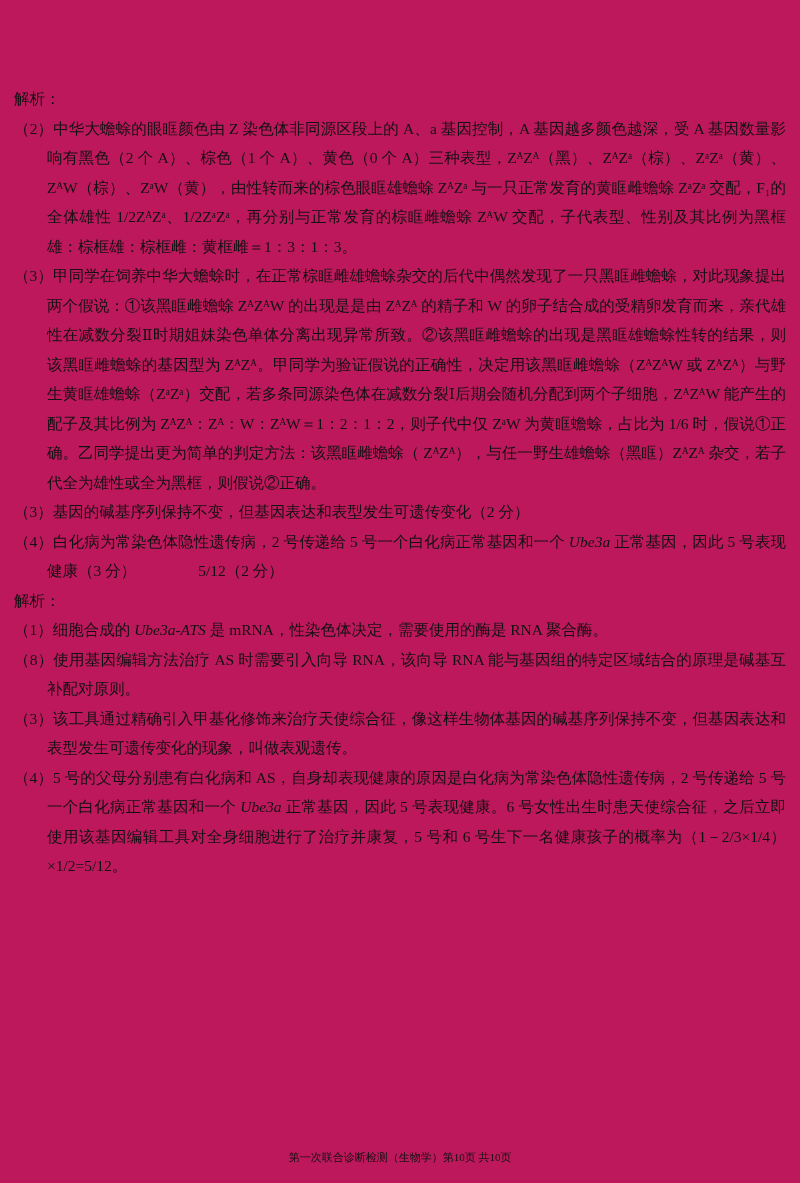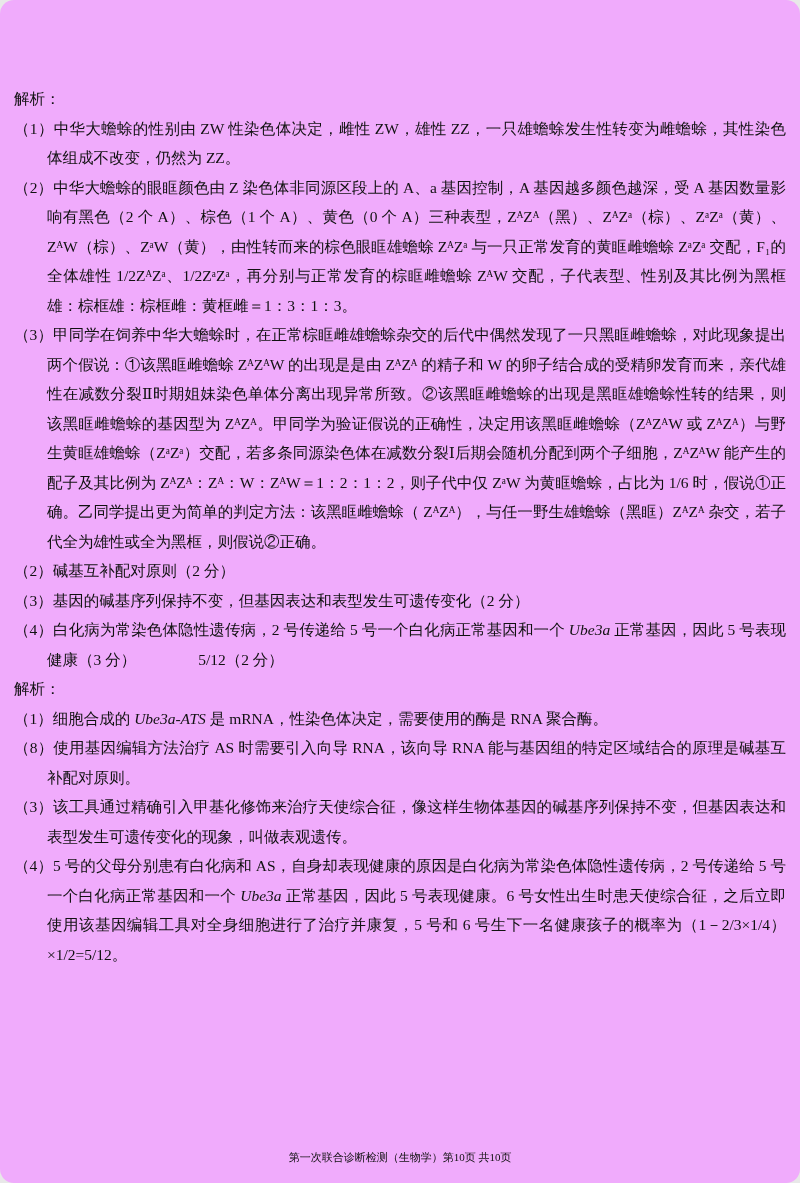--- a/index.html
+++ b/index.html
@@ -5,25 +5,24 @@
   html, body {
     margin: 0;
     padding: 0;
     background: #e8e8e8;
   }
   .page {
     position: relative;
     width: 800px;
     height: 1183px;
     margin: 0 auto;
-    background: #f0abfc;
+    background: #be185d;
     font-family: "Liberation Serif", "DejaVu Serif", serif;
     color: #111111;
     overflow: hidden;
-    border-radius: 14px;
   }
   .content {
     position: absolute;
     top: 84px;
     left: 14px;
     right: 14px;
     font-size: 15.5px;
     line-height: 29.5px;
     text-align: justify;
   }
@@ -54,29 +53,27 @@
   }
 </style>
 </head>
 <body>
 
 <div class="page">
   <div class="content">
 
     <p class="heading">解析：</p>
 
-    <p class="item">（1）中华大蟾蜍的性别由 ZW 性染色体决定，雌性 ZW，雄性 ZZ，一只雄蟾蜍发生性转变为雌蟾蜍，其性染色体组成不改变，仍然为 ZZ。</p>
 
     <p class="item">（2）中华大蟾蜍的眼眶颜色由 Z 染色体非同源区段上的 A、a 基因控制，A 基因越多颜色越深，受 A 基因数量影响有黑色（2 个 A）、棕色（1 个 A）、黄色（0 个 A）三种表型，ZᴬZᴬ（黑）、ZᴬZᵃ（棕）、ZᵃZᵃ（黄）、ZᴬW（棕）、ZᵃW（黄），由性转而来的棕色眼眶雄蟾蜍 ZᴬZᵃ 与一只正常发育的黄眶雌蟾蜍 ZᵃZᵃ 交配，F₁的全体雄性 1/2ZᴬZᵃ、1/2ZᵃZᵃ，再分别与正常发育的棕眶雌蟾蜍 ZᴬW 交配，子代表型、性别及其比例为黑框雄：棕框雄：棕框雌：黄框雌＝1：3：1：3。</p>
 
     <p class="item">（3）甲同学在饲养中华大蟾蜍时，在正常棕眶雌雄蟾蜍杂交的后代中偶然发现了一只黑眶雌蟾蜍，对此现象提出两个假说：①该黑眶雌蟾蜍 ZᴬZᴬW 的出现是是由 ZᴬZᴬ 的精子和 W 的卵子结合成的受精卵发育而来，亲代雄性在减数分裂Ⅱ时期姐妹染色单体分离出现异常所致。②该黑眶雌蟾蜍的出现是黑眶雄蟾蜍性转的结果，则该黑眶雌蟾蜍的基因型为 ZᴬZᴬ。甲同学为验证假说的正确性，决定用该黑眶雌蟾蜍（ZᴬZᴬW 或 ZᴬZᴬ）与野生黄眶雄蟾蜍（ZᵃZᵃ）交配，若多条同源染色体在减数分裂Ⅰ后期会随机分配到两个子细胞，ZᴬZᴬW 能产生的配子及其比例为 ZᴬZᴬ：Zᴬ：W：ZᴬW＝1：2：1：2，则子代中仅 ZᵃW 为黄眶蟾蜍，占比为 1/6 时，假说①正确。乙同学提出更为简单的判定方法：该黑眶雌蟾蜍（ ZᴬZᴬ），与任一野生雄蟾蜍（黑眶）ZᴬZᴬ 杂交，若子代全为雄性或全为黑框，则假说②正确。</p>
 
 
 
-    <p class="item">（2）碱基互补配对原则（2 分）</p>
 
     <p class="item">（3）基因的碱基序列保持不变，但基因表达和表型发生可遗传变化（2 分）</p>
 
     <p class="item"><span>（4）白化病为常染色体隐性遗传病，2 号传递给 5 号一个白化病正常基因和一个 </span><em>Ube3a</em><span> 正常基因，因此 5 号表现健康（3 分）　　　　5/12（2 分）</span></p>
 
     <p class="heading">解析：</p>
 
     <p class="item"><span>（1）细胞合成的 </span><em>Ube3a-ATS</em><span> 是 mRNA，性染色体决定，需要使用的酶是 RNA 聚合酶。</span></p>
 
     <p class="item">（8）使用基因编辑方法治疗 AS 时需要引入向导 RNA，该向导 RNA 能与基因组的特定区域结合的原理是碱基互补配对原则。</p>

